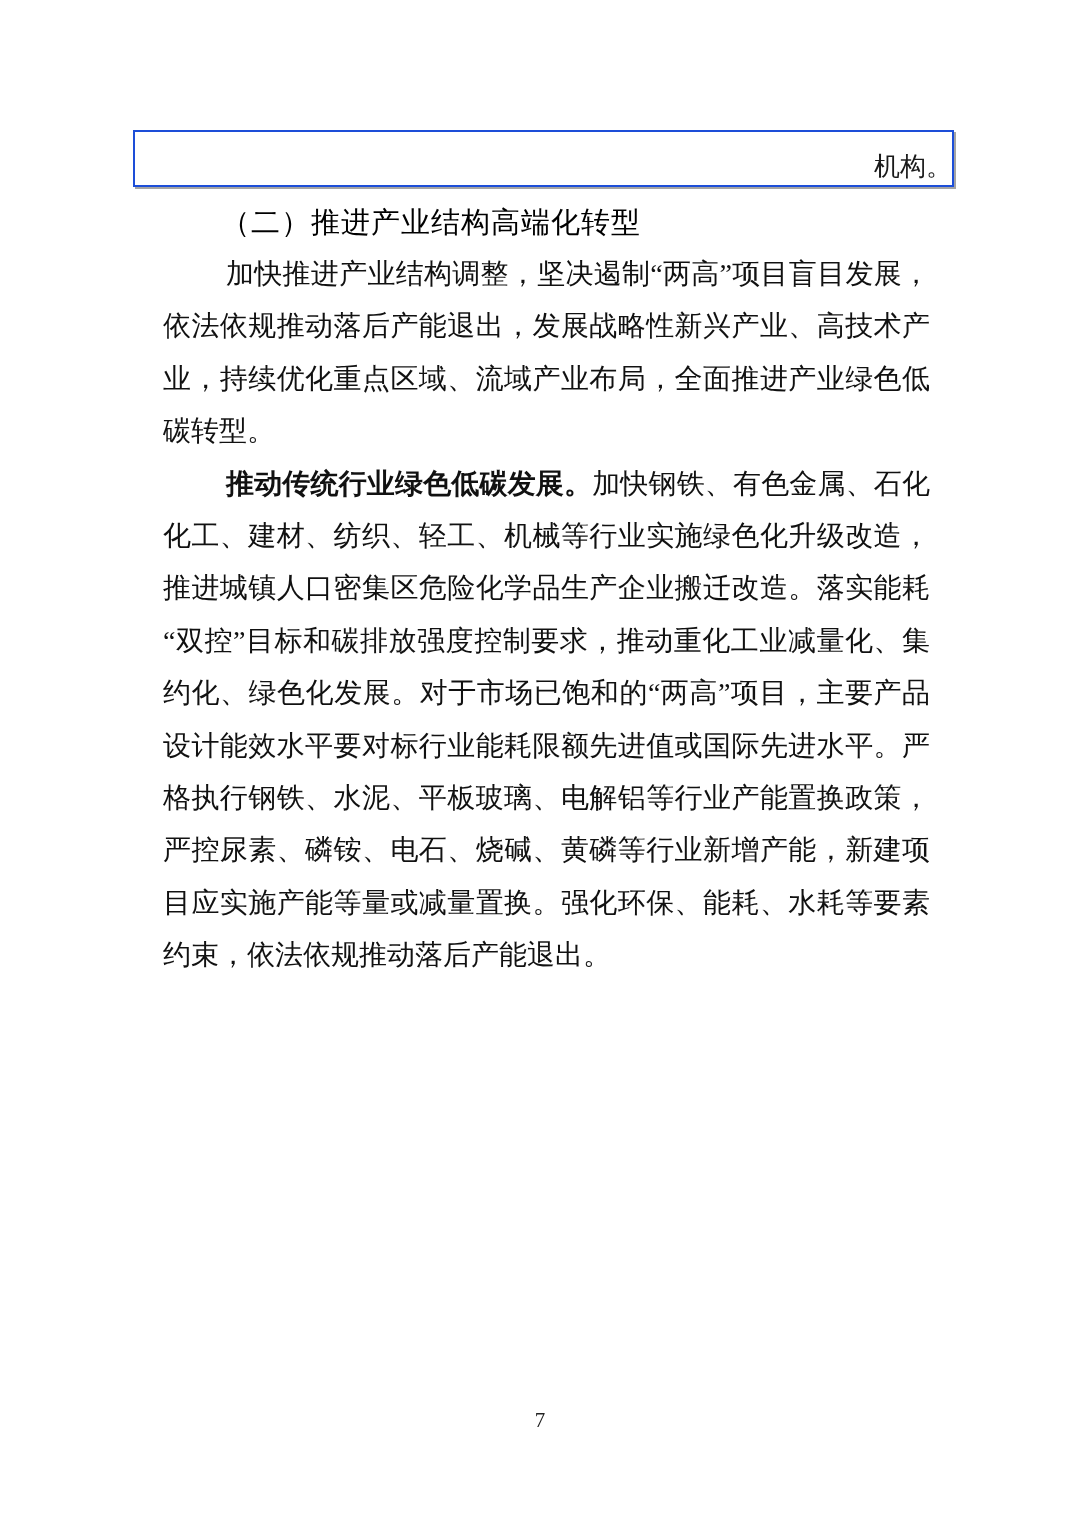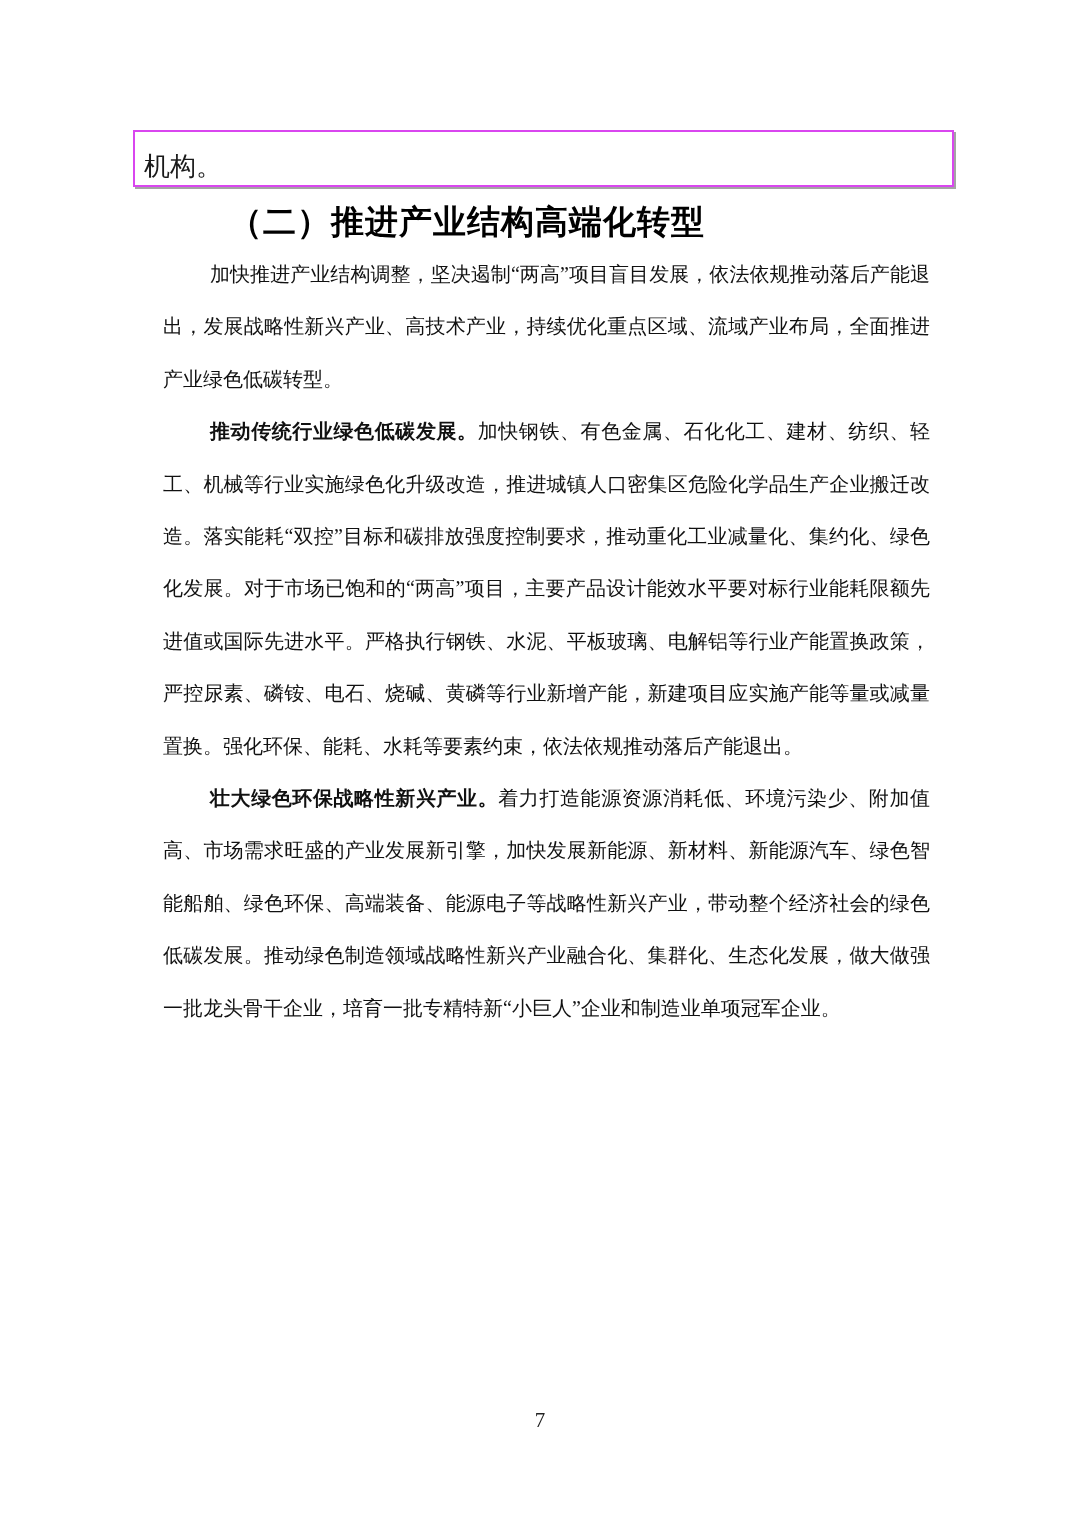--- a/index.html
+++ b/index.html
@@ -16,52 +16,53 @@
     font-family: "Liberation Serif", "DejaVu Serif", serif;
     overflow: hidden;
   }
   
   .cont-box {
     position: absolute;
     left: 133px;
     top: 130px;
     width: 808px;
     height: 50px;
-    border: 2px solid #d946ef;
+    border: 2px solid #1d4ed8;
     box-shadow: 2px 2px 0 rgba(90,90,90,0.55);
     background: #ffffff;
     display: flex;
     align-items: flex-end;
     padding: 0 0 3px 9px;
     box-sizing: content-box;
+    justify-content: flex-end;
   }
   .cont-box .cont-text {
     font-size: 26px;
     line-height: 30px;
     color: #1a1a1a;
   }
   
   .content {
     position: absolute;
     left: 163px;
     top: 196px;
     width: 767px;
   }
   .heading {
     margin: 0;
-    font-size: 33px;
-    font-weight: bold;
+    font-size: 29px;
+    font-weight: normal;
     line-height: 52px;
     text-indent: 2em;
     letter-spacing: 1px;
     white-space: nowrap;
   }
   .para {
     margin: 0;
-    font-size: 20px;
+    font-size: 28px;
     line-height: 52.4px;
     text-align: justify;
     text-justify: inter-ideograph;
     text-indent: 2em;
     word-break: break-all;
     color: #111111;
   }
   .para b {
     font-weight: bold;
     margin-left: 7px;
@@ -87,19 +88,18 @@
   </div>
 
   <div class="content">
 
     <h2 class="heading">（二）推进产业结构高端化转型</h2>
 
     <p class="para"><b></b><span>加快推进产业结构调整，坚决遏制“两高”项目盲目发展，依法依规推动落后产能退出，发展战略性新兴产业、高技术产业，持续优化重点区域、流域产业布局，全面推进产业绿色低碳转型。</span></p>
 
     <p class="para"><b>推动传统行业绿色低碳发展。</b><span>加快钢铁、有色金属、石化化工、建材、纺织、轻工、机械等行业实施绿色化升级改造，推进城镇人口密集区危险化学品生产企业搬迁改造。落实能耗“双控”目标和碳排放强度控制要求，推动重化工业减量化、集约化、绿色化发展。对于市场已饱和的“两高”项目，主要产品设计能效水平要对标行业能耗限额先进值或国际先进水平。严格执行钢铁、水泥、平板玻璃、电解铝等行业产能置换政策，严控尿素、磷铵、电石、烧碱、黄磷等行业新增产能，新建项目应实施产能等量或减量置换。强化环保、能耗、水耗等要素约束，依法依规推动落后产能退出。</span></p>
 
-    <p class="para"><b>壮大绿色环保战略性新兴产业。</b><span>着力打造能源资源消耗低、环境污染少、附加值高、市场需求旺盛的产业发展新引擎，加快发展新能源、新材料、新能源汽车、绿色智能船舶、绿色环保、高端装备、能源电子等战略性新兴产业，带动整个经济社会的绿色低碳发展。推动绿色制造领域战略性新兴产业融合化、集群化、生态化发展，做大做强一批龙头骨干企业，培育一批专精特新“小巨人”企业和制造业单项冠军企业。</span></p>
 
   </div>
 
   <div class="footer">7</div>
 
 </div>
 
 </body></html>

